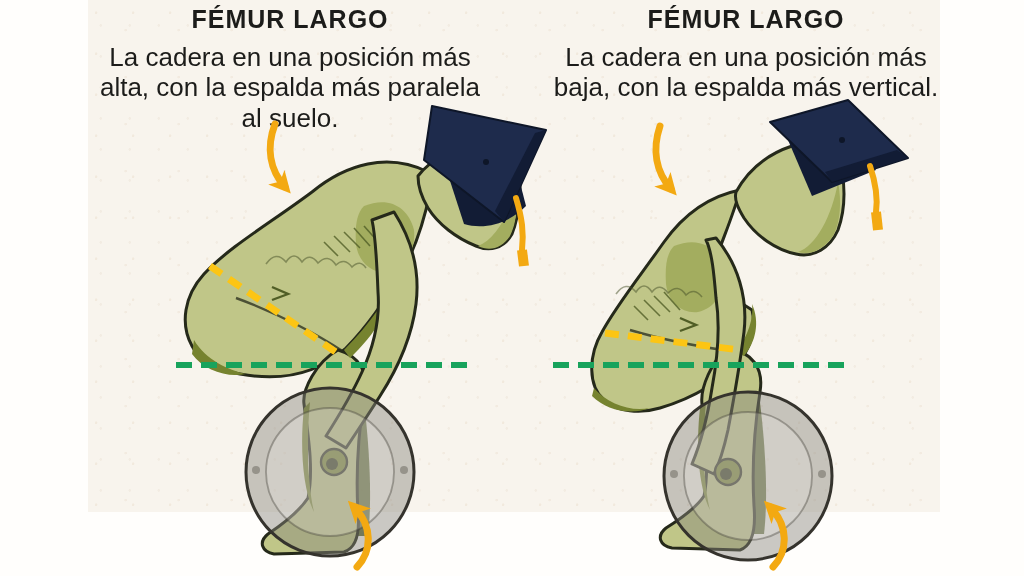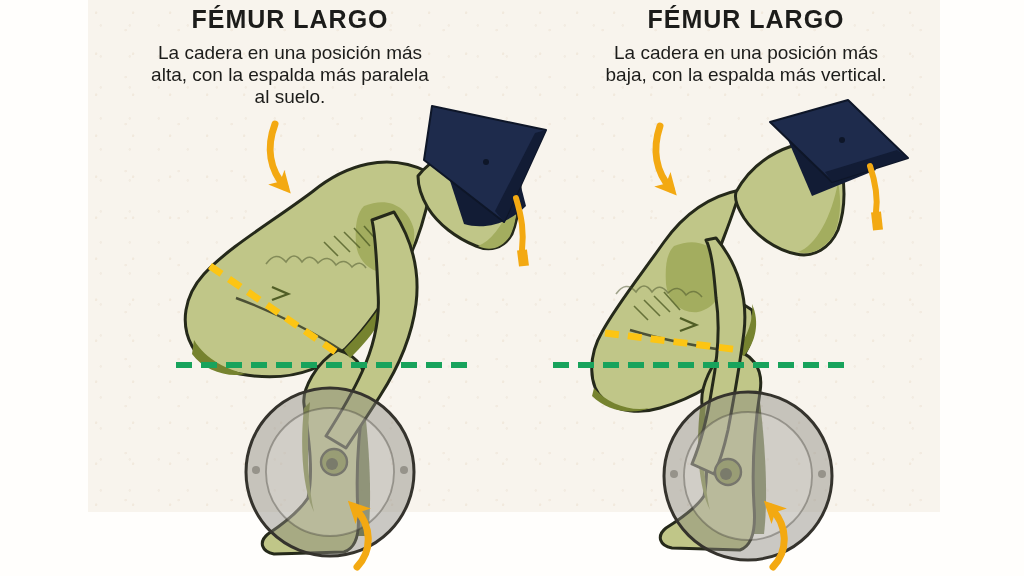--- a/index.html
+++ b/index.html
@@ -18,21 +18,21 @@
     background-size:37px 41px, 53px 47px, 29px 31px;
   }
   .panel-header{position:absolute;text-align:center;color:var(--ink,#1c1c1a);}
   .panel-header.left{left:2px;top:6px;width:400px;}
   .panel-header.right{left:448px;top:6px;width:420px;}
   .panel-title{
     font-size:25px;font-weight:800;letter-spacing:1px;line-height:1.1;
     color:var(--ink,#1c1c1a);
   }
   .panel-desc{
-    margin-top:8px;font-size:19px;line-height:1.18;white-space:pre-line;
+    margin-top:8px;font-size:26px;line-height:1.18;white-space:pre-line;
     color:var(--ink,#1c1c1a);
   }
   svg{position:absolute;left:0;top:0;}
 </style>
 </head>
 <body>
 
 <div class="canvas">
 
   <div class="panel-header left">

